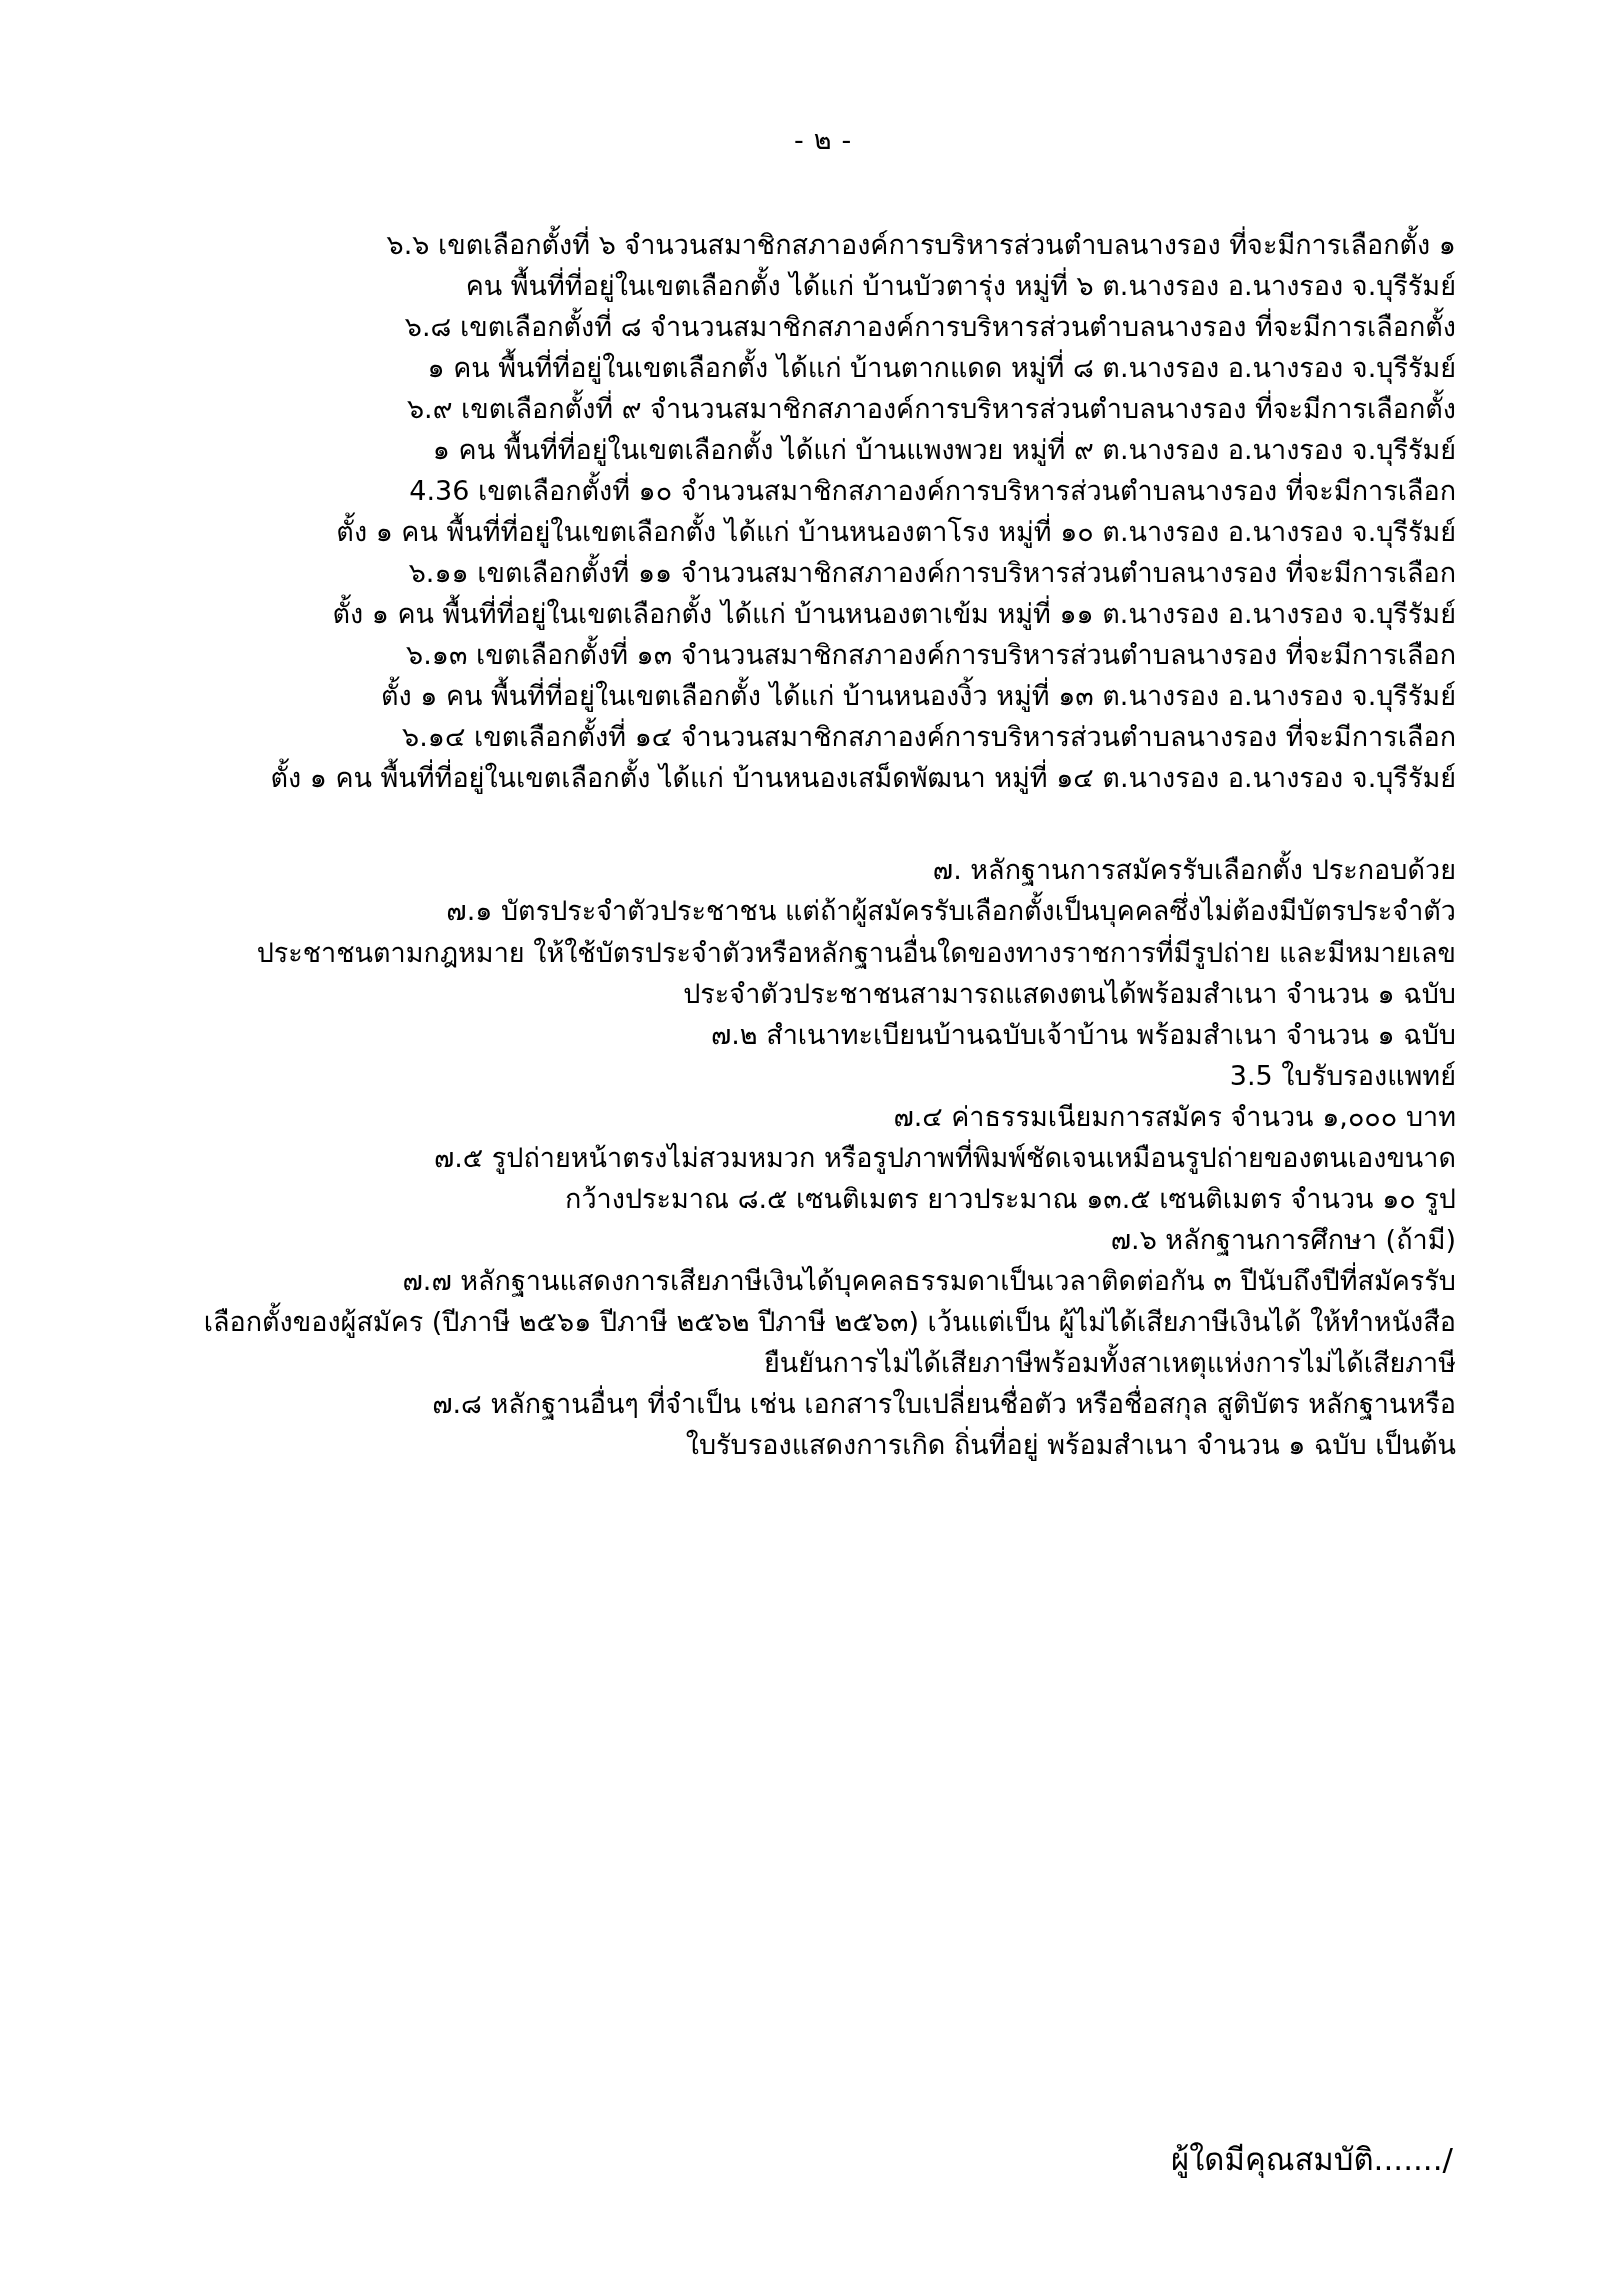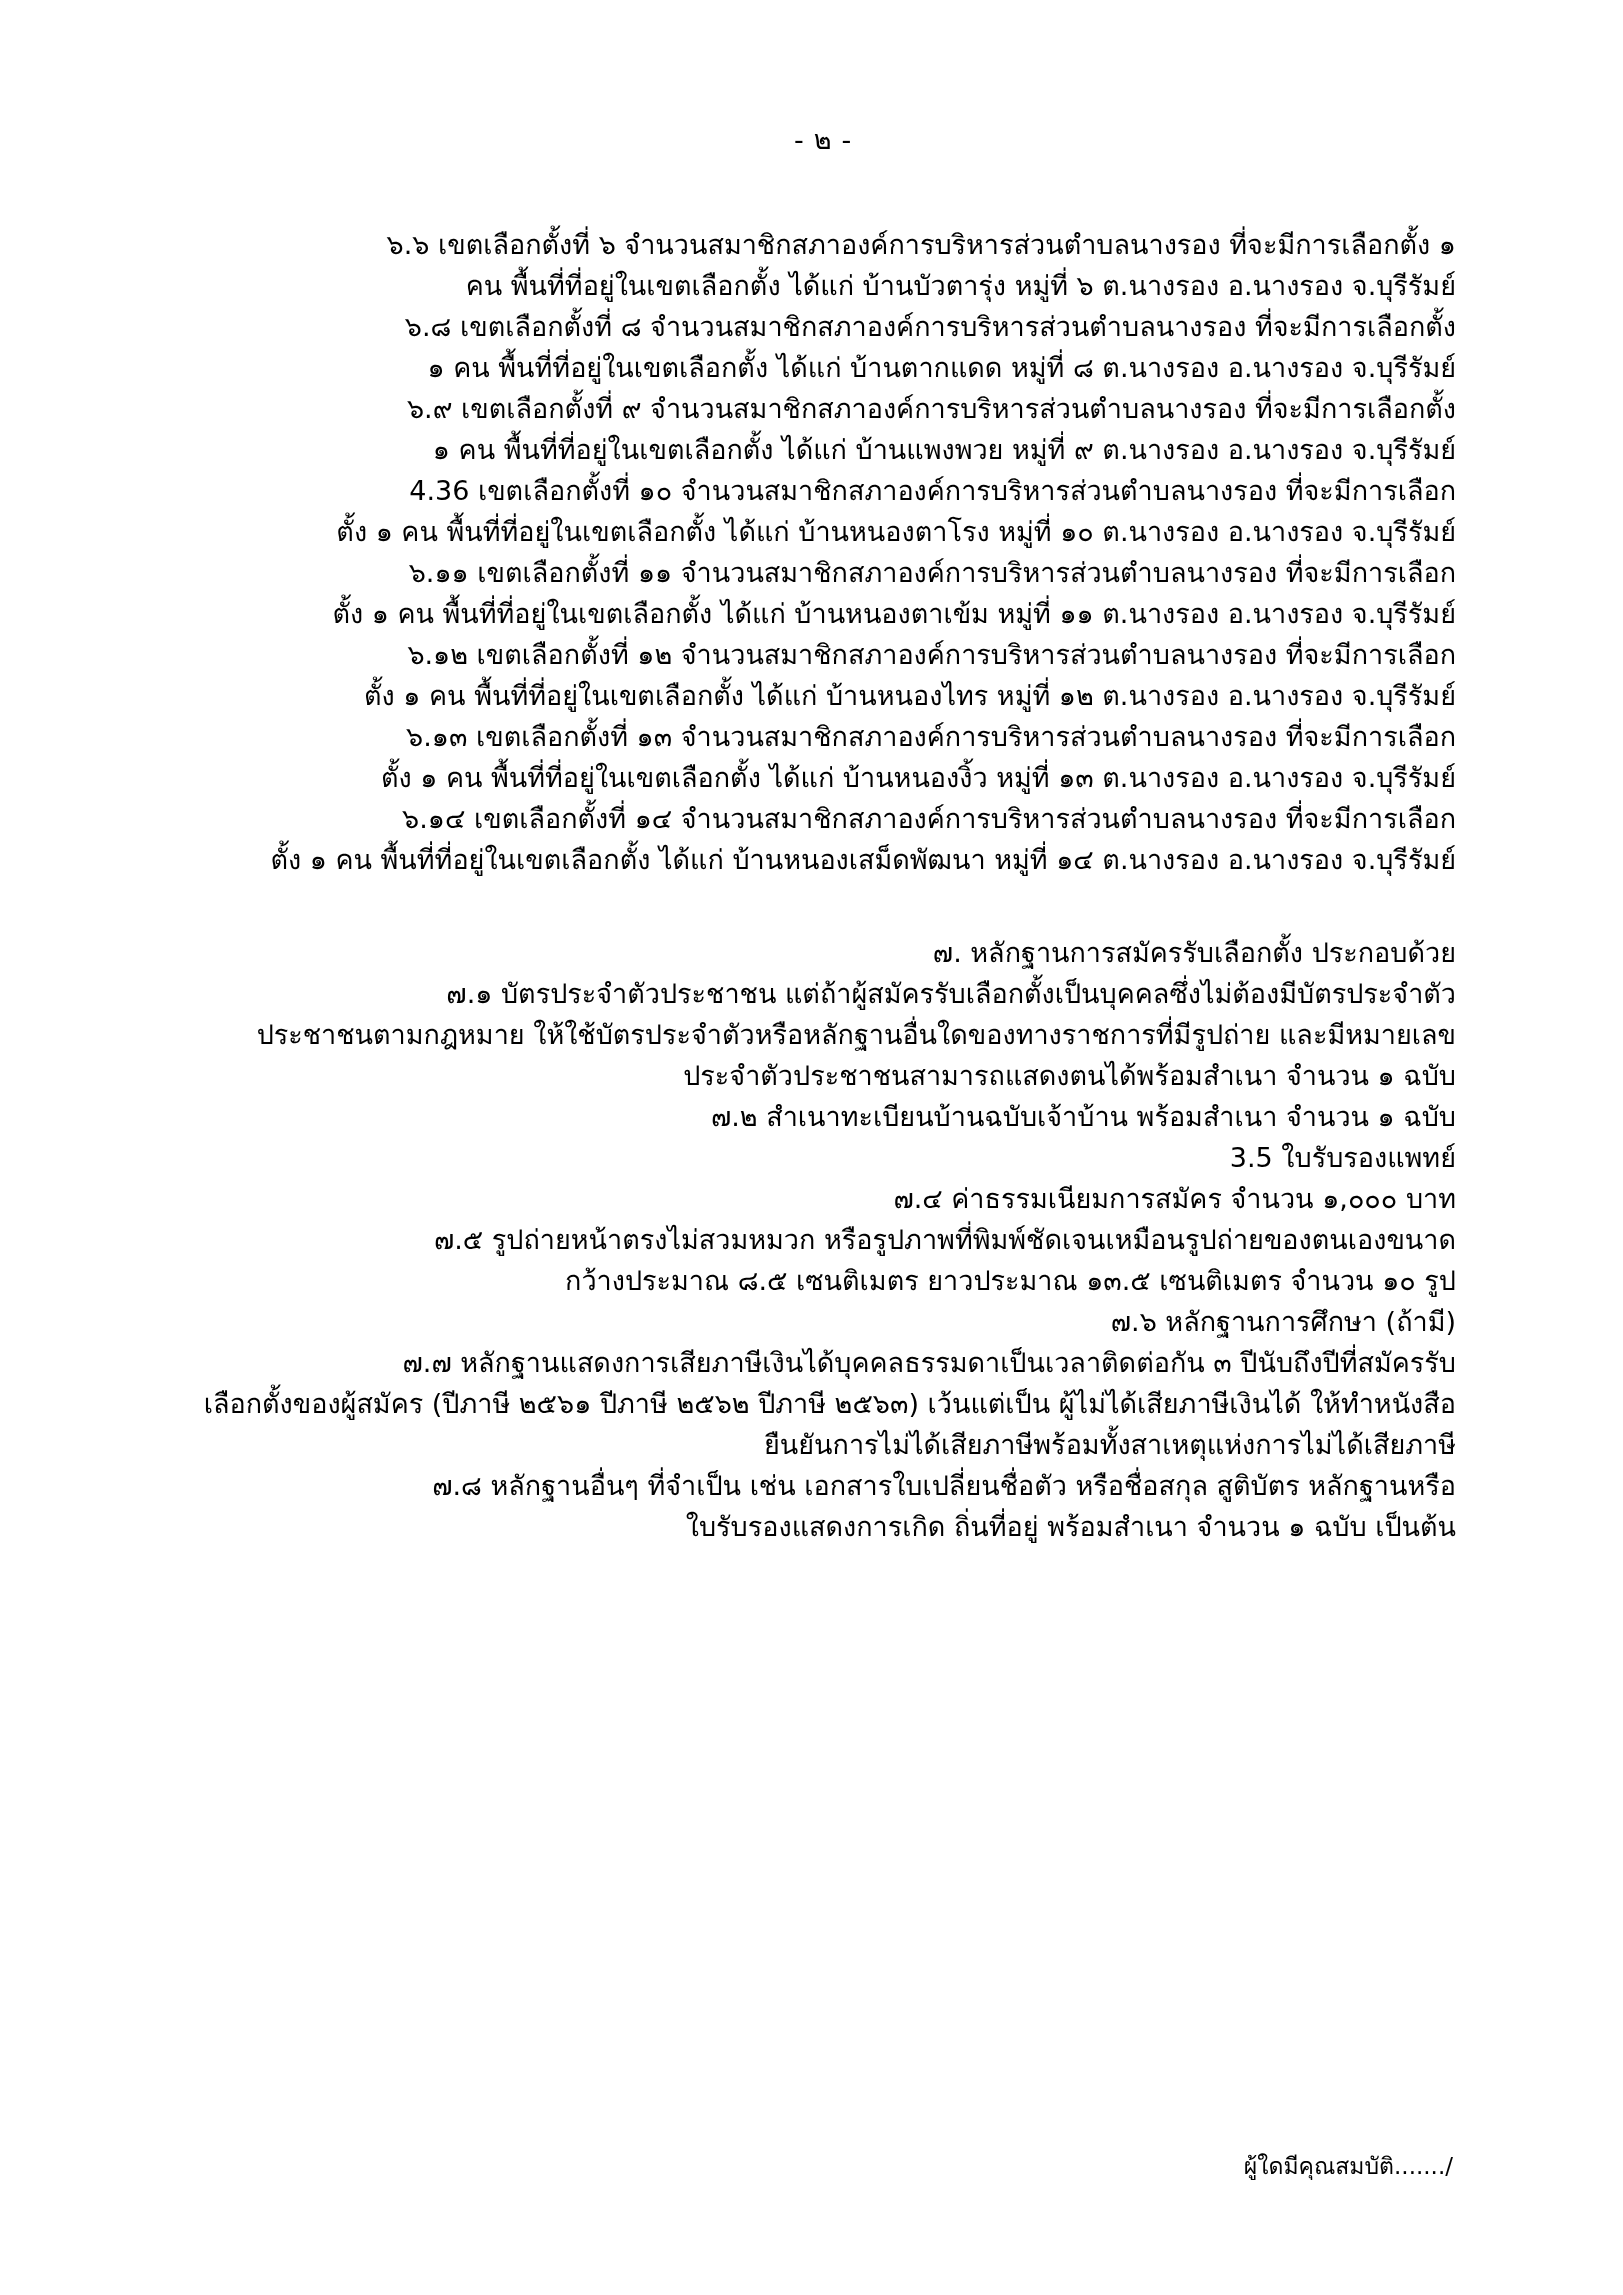--- a/index.html
+++ b/index.html
@@ -45,38 +45,37 @@
   .block-gap {
     height: 35px;
   }
   .section7 {
     margin-top: 16px;
   }
   .footer-note {
     position: absolute;
     right: 170px;
     bottom: 111px;
-    font-size: 23px;
+    font-size: 31px;
   }
 </style>
 </head>
 <body>
 
 <div class="page">
 
   <div class="page-number">- ๒ -</div>
 
   <div class="body-text">
 
     <p class="para"><span class="indent"></span><span>๖.๖  เขตเลือกตั้งที่  ๖  จำนวนสมาชิกสภาองค์การบริหารส่วนตำบลนางรอง  ที่จะมีการเลือกตั้ง  ๑  คน  พื้นที่ที่อยู่ในเขตเลือกตั้ง  ได้แก่  บ้านบัวตารุ่ง  หมู่ที่  ๖  ต.นางรอง  อ.นางรอง  จ.บุรีรัมย์</span></p>
     <p class="para"><span class="indent"></span><span>๖.๘  เขตเลือกตั้งที่  ๘  จำนวนสมาชิกสภาองค์การบริหารส่วนตำบลนางรอง  ที่จะมีการเลือกตั้ง  ๑  คน  พื้นที่ที่อยู่ในเขตเลือกตั้ง  ได้แก่  บ้านตากแดด  หมู่ที่  ๘  ต.นางรอง  อ.นางรอง  จ.บุรีรัมย์</span></p>
     <p class="para"><span class="indent"></span><span>๖.๙  เขตเลือกตั้งที่  ๙  จำนวนสมาชิกสภาองค์การบริหารส่วนตำบลนางรอง  ที่จะมีการเลือกตั้ง  ๑  คน  พื้นที่ที่อยู่ในเขตเลือกตั้ง  ได้แก่  บ้านแพงพวย  หมู่ที่  ๙  ต.นางรอง  อ.นางรอง  จ.บุรีรัมย์</span></p>
     <p class="para"><span class="indent"></span><span>4.36 เขตเลือกตั้งที่  ๑๐ จำนวนสมาชิกสภาองค์การบริหารส่วนตำบลนางรอง  ที่จะมีการเลือกตั้ง  ๑  คน  พื้นที่ที่อยู่ในเขตเลือกตั้ง  ได้แก่  บ้านหนองตาโรง  หมู่ที่  ๑๐  ต.นางรอง  อ.นางรอง  จ.บุรีรัมย์</span></p>
     <p class="para"><span class="indent"></span><span>๖.๑๑ เขตเลือกตั้งที่  ๑๑  จำนวนสมาชิกสภาองค์การบริหารส่วนตำบลนางรอง  ที่จะมีการเลือกตั้ง  ๑  คน  พื้นที่ที่อยู่ในเขตเลือกตั้ง  ได้แก่  บ้านหนองตาเข้ม  หมู่ที่  ๑๑  ต.นางรอง  อ.นางรอง  จ.บุรีรัมย์</span></p>
-    <p class="para"><span class="indent"></span><span>๖.๑๒ เขตเลือกตั้งที่  ๑๒  จำนวนสมาชิกสภาองค์การบริหารส่วนตำบลนางรอง  ที่จะมีการเลือกตั้ง  ๑  คน  พื้นที่ที่อยู่ในเขตเลือกตั้ง  ได้แก่  บ้านหนองไทร  หมู่ที่  ๑๒  ต.นางรอง  อ.นางรอง  จ.บุรีรัมย์</span></p>
     <p class="para"><span class="indent"></span><span>๖.๑๓ เขตเลือกตั้งที่  ๑๓  จำนวนสมาชิกสภาองค์การบริหารส่วนตำบลนางรอง  ที่จะมีการเลือกตั้ง  ๑  คน  พื้นที่ที่อยู่ในเขตเลือกตั้ง  ได้แก่  บ้านหนองงิ้ว  หมู่ที่  ๑๓  ต.นางรอง  อ.นางรอง  จ.บุรีรัมย์</span></p>
     <p class="para"><span class="indent"></span><span>๖.๑๔ เขตเลือกตั้งที่  ๑๔  จำนวนสมาชิกสภาองค์การบริหารส่วนตำบลนางรอง  ที่จะมีการเลือกตั้ง  ๑  คน  พื้นที่ที่อยู่ในเขตเลือกตั้ง  ได้แก่  บ้านหนองเสม็ดพัฒนา  หมู่ที่  ๑๔  ต.นางรอง  อ.นางรอง  จ.บุรีรัมย์</span></p>
 
     <div class="block-gap"></div>
 
     <div class="section7">
       <p class="para"><span class="indent-sm"></span><span>๗.  หลักฐานการสมัครรับเลือกตั้ง ประกอบด้วย</span></p>
       <p class="para"><span class="indent-sm"></span><span>๗.๑  บัตรประจำตัวประชาชน แต่ถ้าผู้สมัครรับเลือกตั้งเป็นบุคคลซึ่งไม่ต้องมีบัตรประจำตัวประชาชนตามกฎหมาย ให้ใช้บัตรประจำตัวหรือหลักฐานอื่นใดของทางราชการที่มีรูปถ่าย และมีหมายเลขประจำตัวประชาชนสามารถแสดงตนได้พร้อมสำเนา จำนวน ๑ ฉบับ</span></p>
       <p class="para"><span class="indent-sm"></span><span>๗.๒  สำเนาทะเบียนบ้านฉบับเจ้าบ้าน พร้อมสำเนา จำนวน ๑ ฉบับ</span></p>
       <p class="para"><span class="indent-sm"></span><span>3.5  ใบรับรองแพทย์</span></p>

